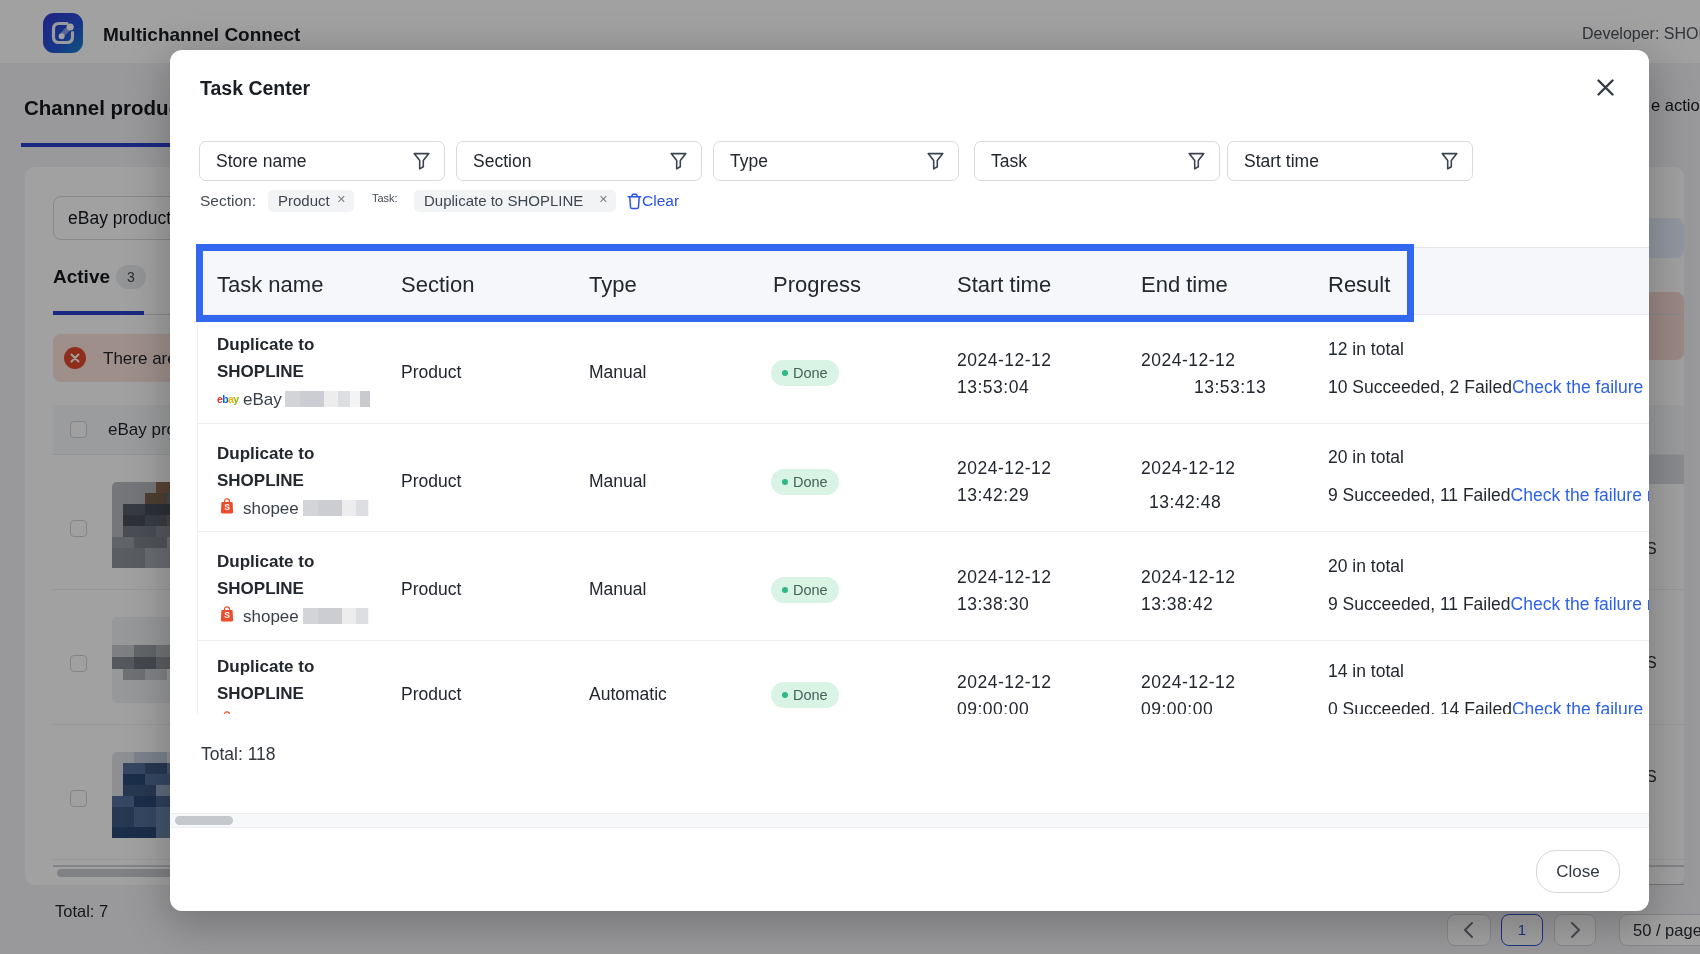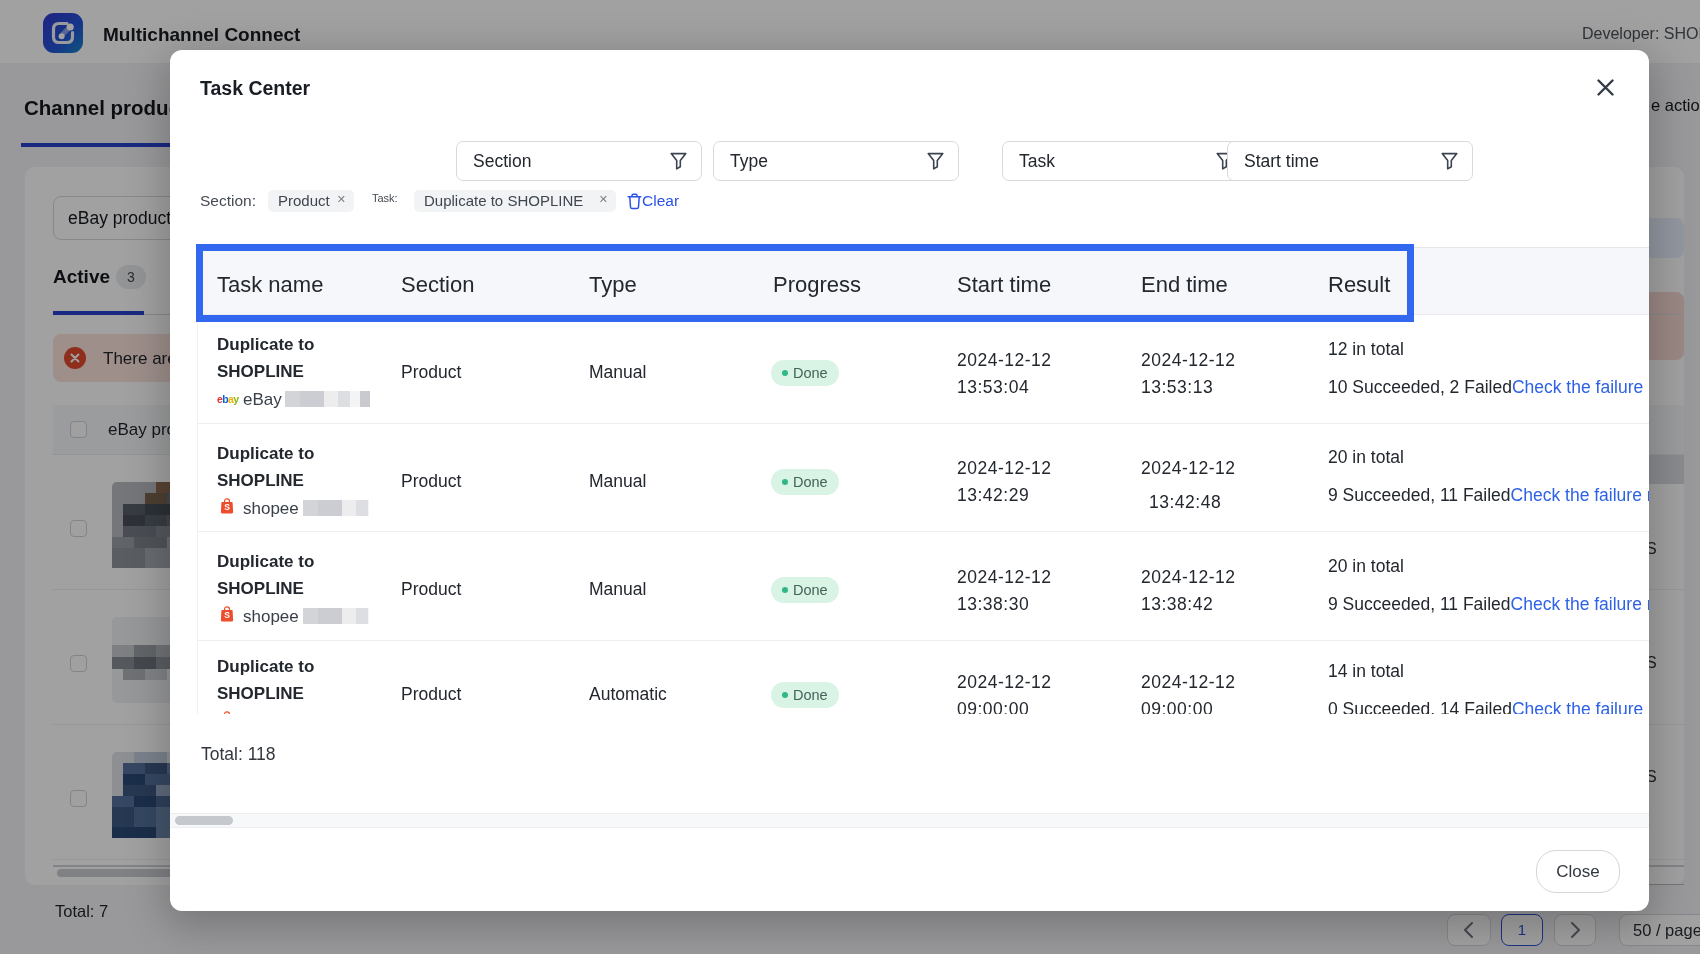--- a/index.html
+++ b/index.html
@@ -165,33 +165,39 @@
 
 <div class="abs" style="left:0;top:0;width:1700px;height:954px;background:rgba(0,0,0,0.37);"></div>
 
 <div id="modal" class="abs" style="left:170px;top:50px;width:1479px;height:861px;background:#ffffff;border-radius:12px;box-shadow:0 10px 40px 6px rgba(0,0,0,0.22);overflow:hidden;">
 
   <div class="abs nw" style="left:30px;top:27px;font-size:19.5px;font-weight:700;color:#181c23;">Task Center</div>
   <svg class="abs" style="left:1427px;top:29px" width="17" height="17" viewBox="0 0 17 17">
     <path d="M1.5 1.5 L15.5 15.5 M15.5 1.5 L1.5 15.5" stroke="#333c49" stroke-width="2.4" stroke-linecap="round"></path>
   </svg>
 
+  <div class="filterbox" style="left:29px;">
+      <span>Store name</span>
+      <svg class="funnel" width="17" height="19" viewBox="0 0 17 19">
+        <path d="M1.2 1.6 H15.8 L10.3 8.6 V14.8 L6.7 16.9 V8.6 Z" fill="none" stroke="#3c4350" stroke-width="1.6" stroke-linejoin="round"></path>
+      </svg>
+    </div>
   <div class="filterbox" style="left:286px;">
       <span>Section</span>
       <svg class="funnel" width="17" height="19" viewBox="0 0 17 19">
         <path d="M1.2 1.6 H15.8 L10.3 8.6 V14.8 L6.7 16.9 V8.6 Z" fill="none" stroke="#3c4350" stroke-width="1.6" stroke-linejoin="round"></path>
       </svg>
     </div>
   <div class="filterbox" style="left:543px;">
       <span>Type</span>
       <svg class="funnel" width="17" height="19" viewBox="0 0 17 19">
         <path d="M1.2 1.6 H15.8 L10.3 8.6 V14.8 L6.7 16.9 V8.6 Z" fill="none" stroke="#3c4350" stroke-width="1.6" stroke-linejoin="round"></path>
       </svg>
     </div>
-  <div class="filterbox" style="left:832px;">
+  <div class="filterbox" style="left:804px;">
       <span>Task</span>
       <svg class="funnel" width="17" height="19" viewBox="0 0 17 19">
         <path d="M1.2 1.6 H15.8 L10.3 8.6 V14.8 L6.7 16.9 V8.6 Z" fill="none" stroke="#3c4350" stroke-width="1.6" stroke-linejoin="round"></path>
       </svg>
     </div>
   <div class="filterbox" style="left:1057px;">
       <span>Start time</span>
       <svg class="funnel" width="17" height="19" viewBox="0 0 17 19">
         <path d="M1.2 1.6 H15.8 L10.3 8.6 V14.8 L6.7 16.9 V8.6 Z" fill="none" stroke="#3c4350" stroke-width="1.6" stroke-linejoin="round"></path>
       </svg>
@@ -227,21 +233,21 @@
       <span class="t1" style="top:47px;">SHOPLINE</span>
       <span class="ebay" style="left:19px;top:78px;"><b style="color:#e53238">e</b><b style="color:#0064d2">b</b><b style="color:#f5af02">a</b><b style="color:#86b817">y</b></span>
       <span class="store" style="left:45px;top:75px;">eBay</span>
       <span class="mosaic" style="left:87px;top:76px;width:85px;"></span>
       <span class="cell" style="left:203px;">Product</span>
       <span class="cell" style="left:391px;">Manual</span>
       <span class="pill"><i></i>Done</span>
       <span class="date" style="left:759px;top:34.5px;">2024-12-12</span>
       <span class="date" style="left:759px;top:61.5px;">13:53:04</span>
       <span class="date" style="left:943px;top:34.5px;">2024-12-12</span>
-      <span class="date" style="left:943px;top:61.5px;">13:53:13</span>
+      <span class="date" style="left:996px;top:61.5px;">13:53:13</span>
       <span class="date ls0" style="left:1130px;top:23.5px;">12 in total</span>
       <span class="date ls0 nw" style="left:1130px;top:61.5px;">10 Succeeded, 2 Failed<a>Check the failure records</a></span>
     </div>
 
     <div class="row" style="top:176.5px;">
       <span class="t1" style="top:20px;">Duplicate to</span>
       <span class="t1" style="top:47px;">SHOPLINE</span>
       <svg class="abs shopee" style="left:22px;top:74px;" width="14" height="16" viewBox="0 0 14 16">
           <path d="M1.4 4.6 Q1.4 4 2 4 H12 Q12.6 4 12.6 4.6 L13.1 13.9 Q13.2 15.4 11.7 15.4 H2.3 Q0.8 15.4 0.9 13.9 Z" fill="#ee4d2d"></path>
           <path d="M4.6 4.2 V3 Q4.6 0.8 7 0.8 Q9.4 0.8 9.4 3 V4.2" fill="none" stroke="#ee4d2d" stroke-width="1.2"></path>

